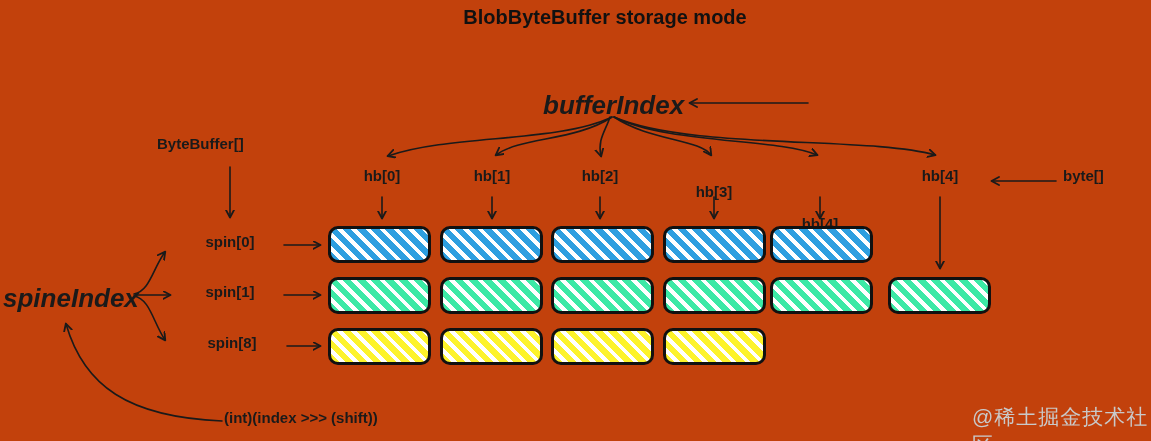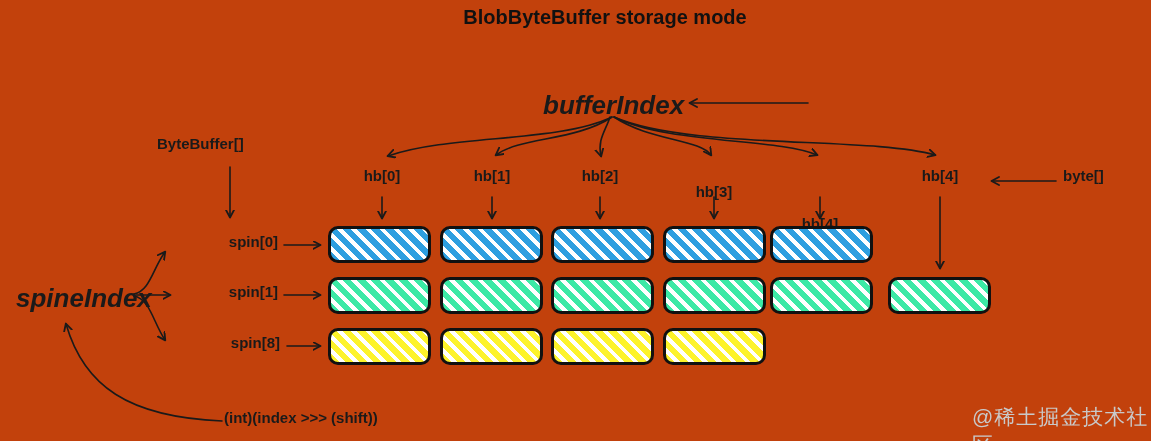--- a/index.html
+++ b/index.html
@@ -21,21 +21,21 @@
   }
   .lbl.big{font-size:26px;font-style:italic;}
   .title{
     position:absolute;
     left:425px;top:6px;width:360px;
     text-align:center;
     font-size:20px;font-weight:bold;color:#111;
     white-space:nowrap;
   }
   .hb{transform:translateX(-50%);}
-  .spin{width:96px;text-align:right;}
+  .spin{width:96px;text-align:center;}
   .block{
     position:absolute;
     width:103px;height:37px;
     border:3px solid #111;
     border-radius:10px;
     box-sizing:border-box;
   }
   .watermark{
     position:absolute;
     left:972px;top:403px;
@@ -100,21 +100,21 @@
   <div class="lbl hb" style="left:714px;top:167px;margin-top:16px;">hb[3]</div>
   <div class="lbl hb" style="left:820px;top:167px;margin-top:48px;">hb[4]</div>
   <div class="lbl hb" style="left:940px;top:167px;">hb[4]</div>
 
   <div class="lbl" style="left:1063px;top:167px;">byte[]</div>
 
   <div class="lbl" style="left:157px;top:135px;">ByteBuffer[]</div>
   <div class="lbl spin" style="left:182px;top:233px;">spin[0]</div>
   <div class="lbl spin" style="left:182px;top:283px;">spin[1]</div>
   <div class="lbl spin" style="left:184px;top:334px;">spin[8]</div>
-  <div class="lbl big" style="left:16px;top:283px;">spineIndex</div>
+  <div class="lbl big" style="left:3px;top:283px;">spineIndex</div>
   <div class="lbl" style="left:224px;top:409px;">(int)(index &gt;&gt;&gt; (shift))</div>
 
   <div id="blocks-layer">
       <div class="block" style="left: 328px; top: 226px; background: repeating-linear-gradient(45deg, rgb(46, 159, 224) 0px, rgb(46, 159, 224) 6px, rgb(255, 255, 255) 6px, rgb(255, 255, 255) 10px);"></div>
       <div class="block" style="left: 440px; top: 226px; background: repeating-linear-gradient(45deg, rgb(46, 159, 224) 0px, rgb(46, 159, 224) 6px, rgb(255, 255, 255) 6px, rgb(255, 255, 255) 10px);"></div>
       <div class="block" style="left: 551px; top: 226px; background: repeating-linear-gradient(45deg, rgb(46, 159, 224) 0px, rgb(46, 159, 224) 6px, rgb(255, 255, 255) 6px, rgb(255, 255, 255) 10px);"></div>
       <div class="block" style="left: 663px; top: 226px; background: repeating-linear-gradient(45deg, rgb(46, 159, 224) 0px, rgb(46, 159, 224) 6px, rgb(255, 255, 255) 6px, rgb(255, 255, 255) 10px);"></div>
       <div class="block" style="left: 770px; top: 226px; background: repeating-linear-gradient(45deg, rgb(46, 159, 224) 0px, rgb(46, 159, 224) 6px, rgb(255, 255, 255) 6px, rgb(255, 255, 255) 10px);"></div>
       <div class="block" style="left: 328px; top: 277px; background: repeating-linear-gradient(45deg, rgb(60, 233, 166) 0px, rgb(60, 233, 166) 6px, rgb(255, 255, 255) 6px, rgb(255, 255, 255) 10px);"></div>
       <div class="block" style="left: 440px; top: 277px; background: repeating-linear-gradient(45deg, rgb(60, 233, 166) 0px, rgb(60, 233, 166) 6px, rgb(255, 255, 255) 6px, rgb(255, 255, 255) 10px);"></div>

